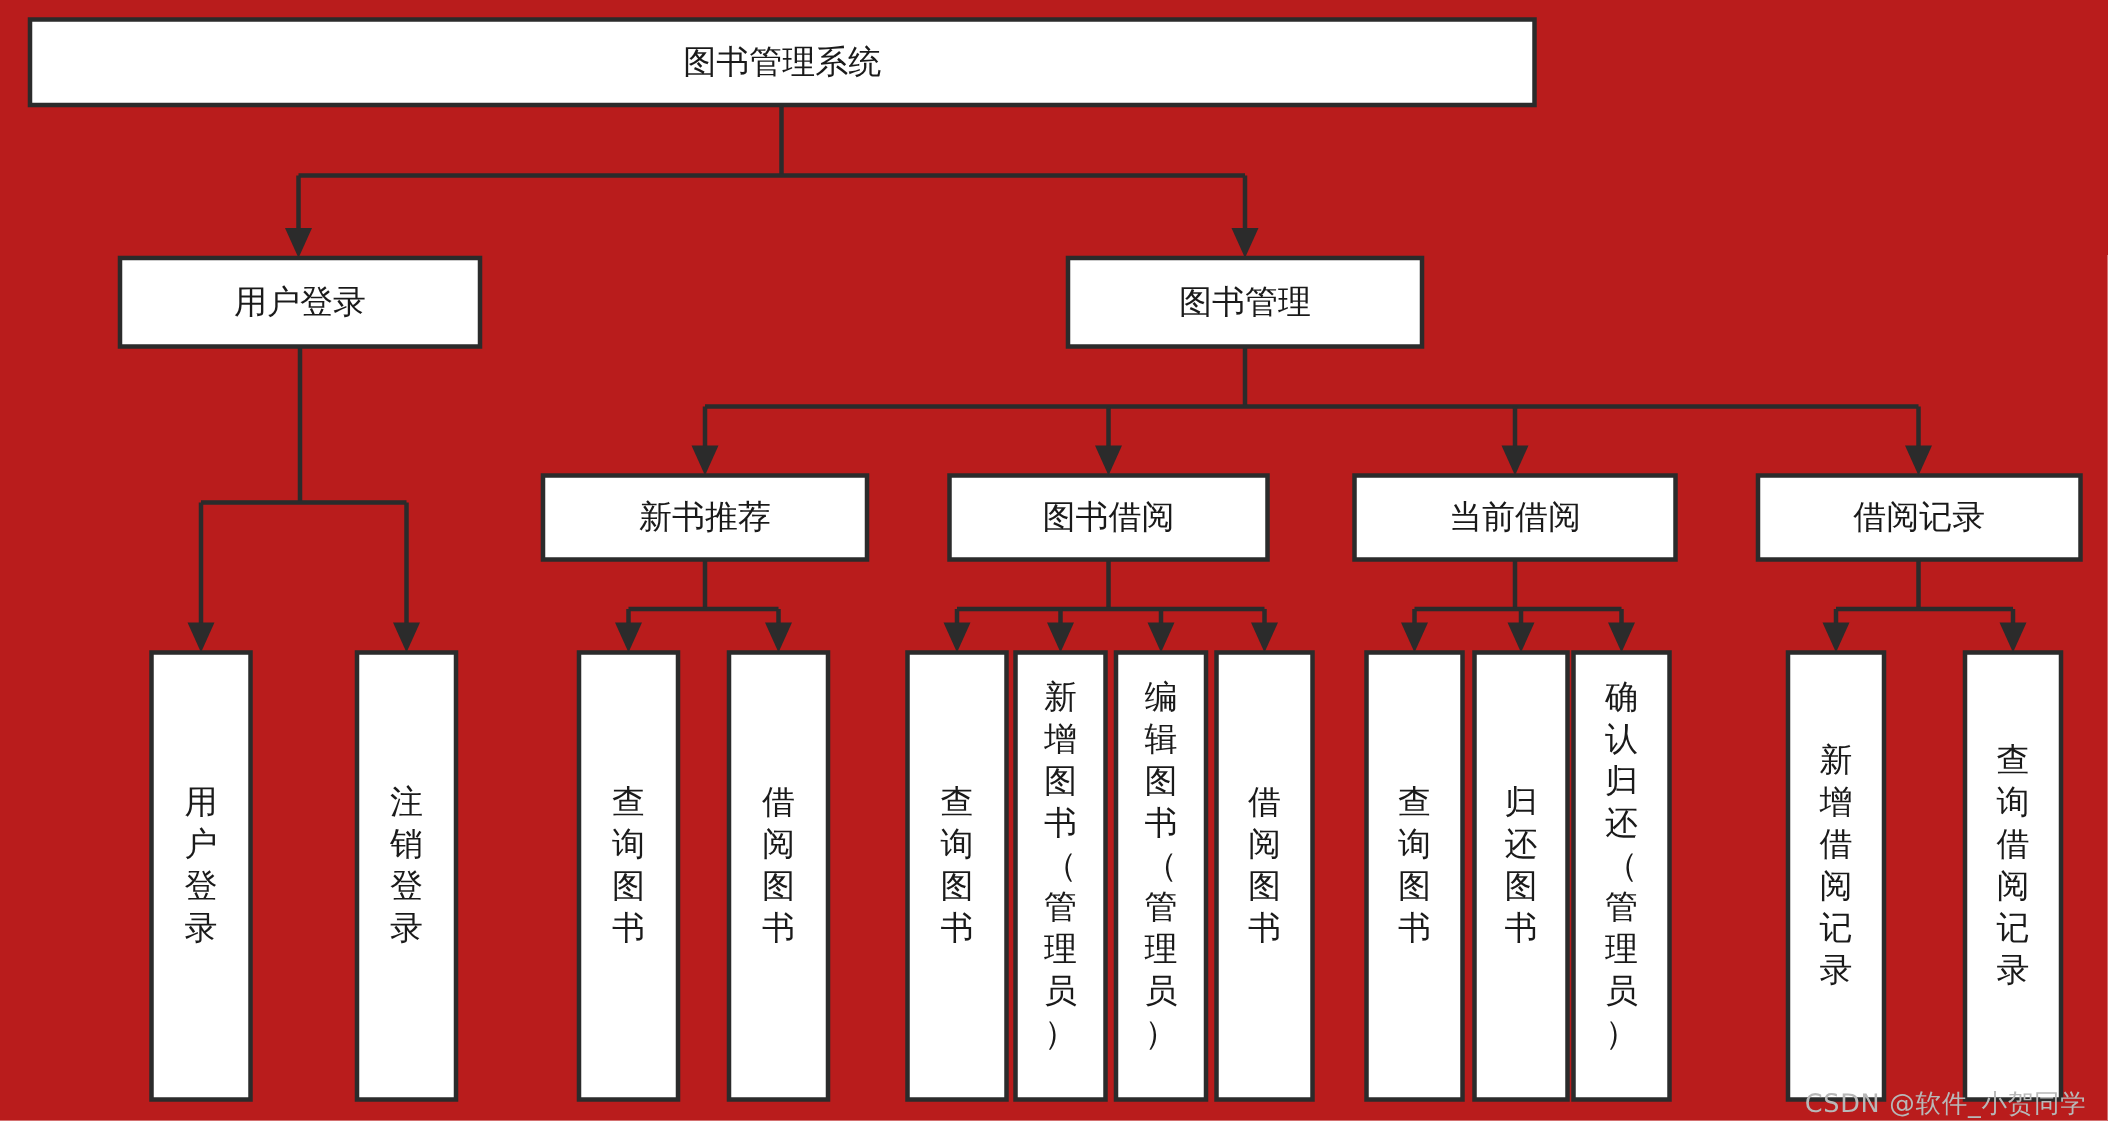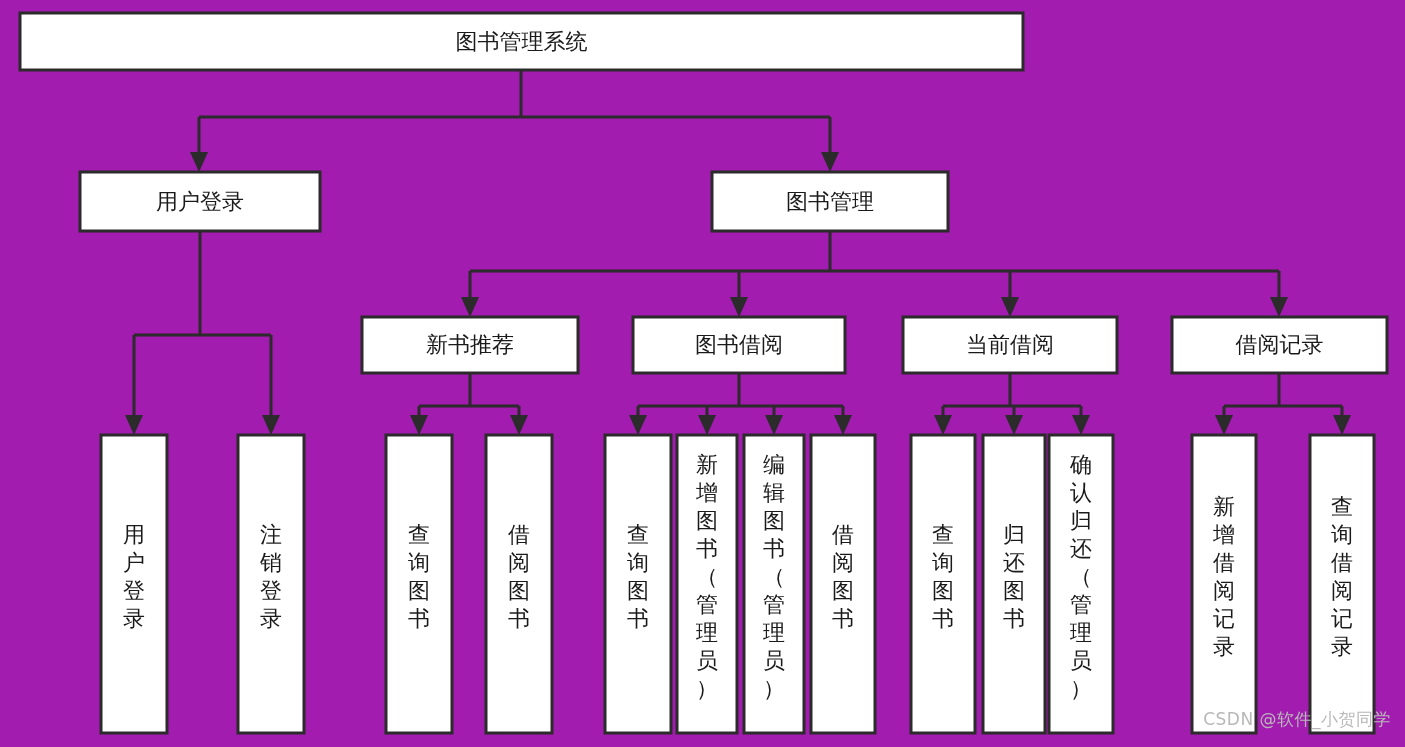--- a/index.html
+++ b/index.html
@@ -11,21 +11,21 @@
   body {
     width: 1405px;
     height: 747px;
     font-family: "DejaVu Sans", "Liberation Sans", sans-serif;
     overflow: hidden;
   }
   #diagram-root {
     position: relative;
     width: 1405px;
     height: 747px;
-    background: #a21caf;
+    background: #b91c1c;
   }
   svg.diagram-canvas {
     position: absolute;
     top: 0;
     left: 0;
     width: 1405px;
     height: 747px;
     display: block;
   }
   .node-box {
@@ -52,21 +52,21 @@
   }
   .node-label-vertical {
     fill: #1a1a1a;
     font-family: "DejaVu Sans", "Liberation Sans", sans-serif;
     font-size: 22px;
     text-anchor: middle;
   }
   .watermark-text {
     position: absolute;
     right: 14px;
-    bottom: 16px;
+    bottom: 0;
     color: #b8b8b8;
     font-family: "DejaVu Sans", "Liberation Sans", sans-serif;
     font-size: 17px;
     letter-spacing: 0.5px;
     white-space: nowrap;
     user-select: none;
     text-align: center;
   }
 </style>
 </head>

